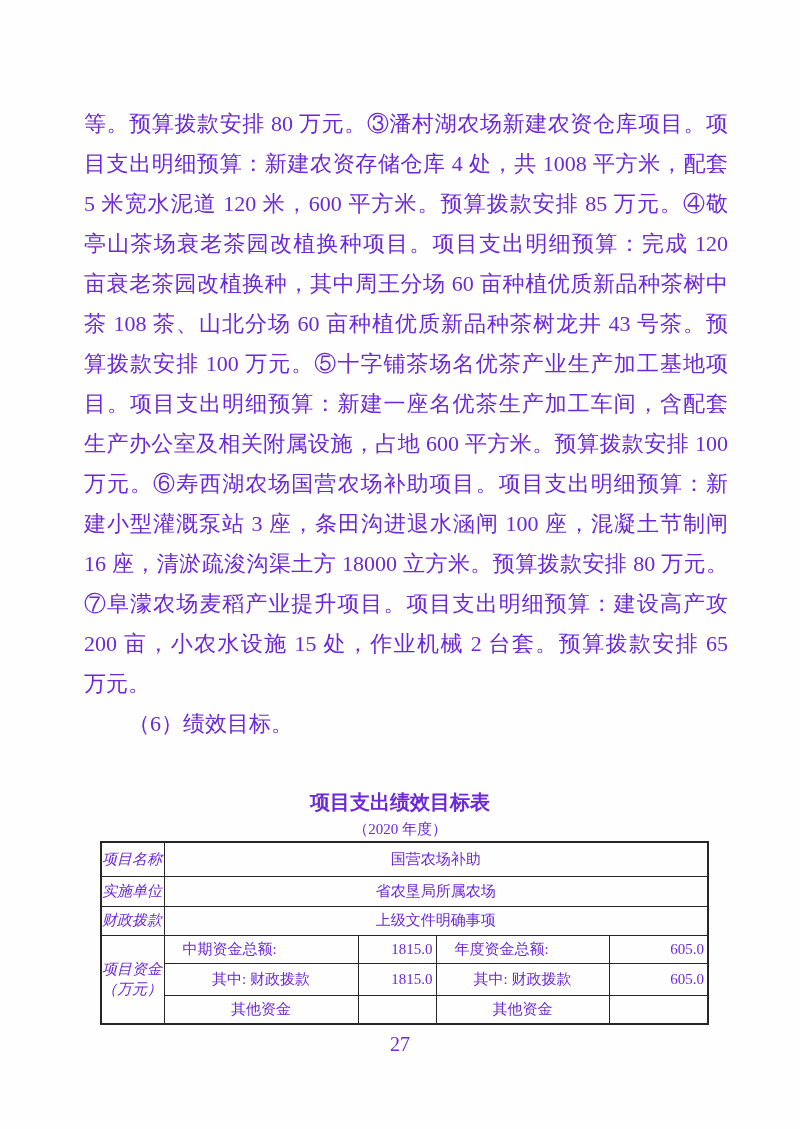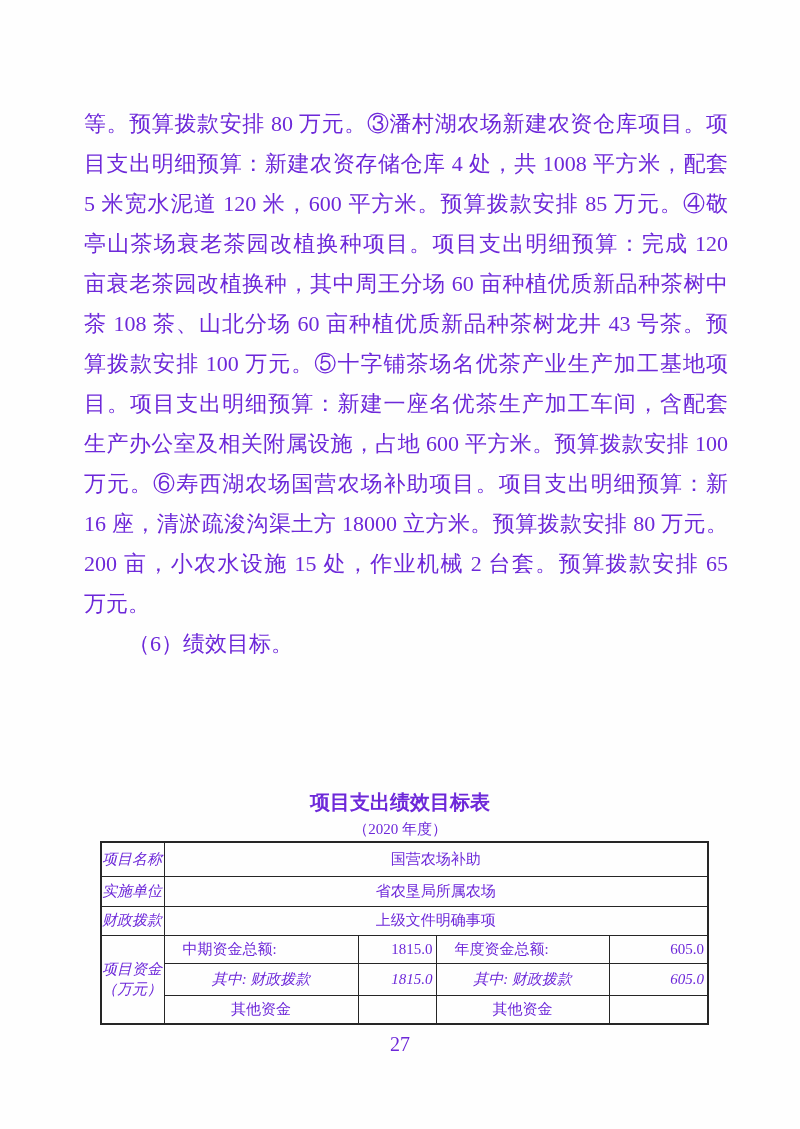--- a/index.html
+++ b/index.html
@@ -57,21 +57,21 @@
     line-height:1.25;
   }
   .perf-table td.lab { text-align:left;font-style:italic; }
   .perf-table td.c   { text-align:center; }
   .perf-table td.l   { text-align:left;  padding-left:18px; }
   .perf-table td.r   { text-align:right; padding-right:3px; }
   tr.h1 td { height:34px; }
   tr.h2 td { height:30px; }
   tr.h3 td { height:29px; }
   tr.h4 td { height:28px; }
-  tr.h5 td { height:32px;font-style:italic; }
+  tr.h5 td { height:32px; }
   tr.h6 td { height:29px; }
   .fund-label div { line-height:20px; }
 
   .page-num {
     position:absolute;
     top:1033px; left:0; width:100%;
     text-align:center;
     font-size:20px;
   }
 </style>
@@ -84,21 +84,23 @@
     <div class="bline jline">等。预算拨款安排 80 万元。③潘村湖农场新建农资仓库项目。项</div>
     <div class="bline jline">目支出明细预算：新建农资存储仓库 4 处，共 1008 平方米，配套</div>
     <div class="bline jline">5 米宽水泥道 120 米，600 平方米。预算拨款安排 85 万元。④敬</div>
     <div class="bline jline">亭山茶场衰老茶园改植换种项目。项目支出明细预算：完成 120</div>
     <div class="bline jline">亩衰老茶园改植换种，其中周王分场 60 亩种植优质新品种茶树中</div>
     <div class="bline jline">茶 108 茶、山北分场 60 亩种植优质新品种茶树龙井 43 号茶。预</div>
     <div class="bline jline">算拨款安排 100 万元。⑤十字铺茶场名优茶产业生产加工基地项</div>
     <div class="bline jline">目。项目支出明细预算：新建一座名优茶生产加工车间，含配套</div>
     <div class="bline jline">生产办公室及相关附属设施，占地 600 平方米。预算拨款安排 100</div>
     <div class="bline jline">万元。⑥寿西湖农场国营农场补助项目。项目支出明细预算：新</div>
+    <div class="bline jline">建小型灌溉泵站 3 座，条田沟进退水涵闸 100 座，混凝土节制闸</div>
     <div class="bline jline">16 座，清淤疏浚沟渠土方 18000 立方米。预算拨款安排 80 万元。</div>
+    <div class="bline jline">⑦阜濛农场麦稻产业提升项目。项目支出明细预算：建设高产攻</div>
     <div class="bline jline">200 亩，小农水设施 15 处，作业机械 2 台套。预算拨款安排 65</div>
     <div class="bline">万元。</div>
     <div class="bline indent">（6）绩效目标。</div>
   </div>
 
   <div class="tbl-title">项目支出绩效目标表</div>
   <div class="tbl-subtitle">（2020 年度）</div>
 
   <table class="perf-table">
     <colgroup>

